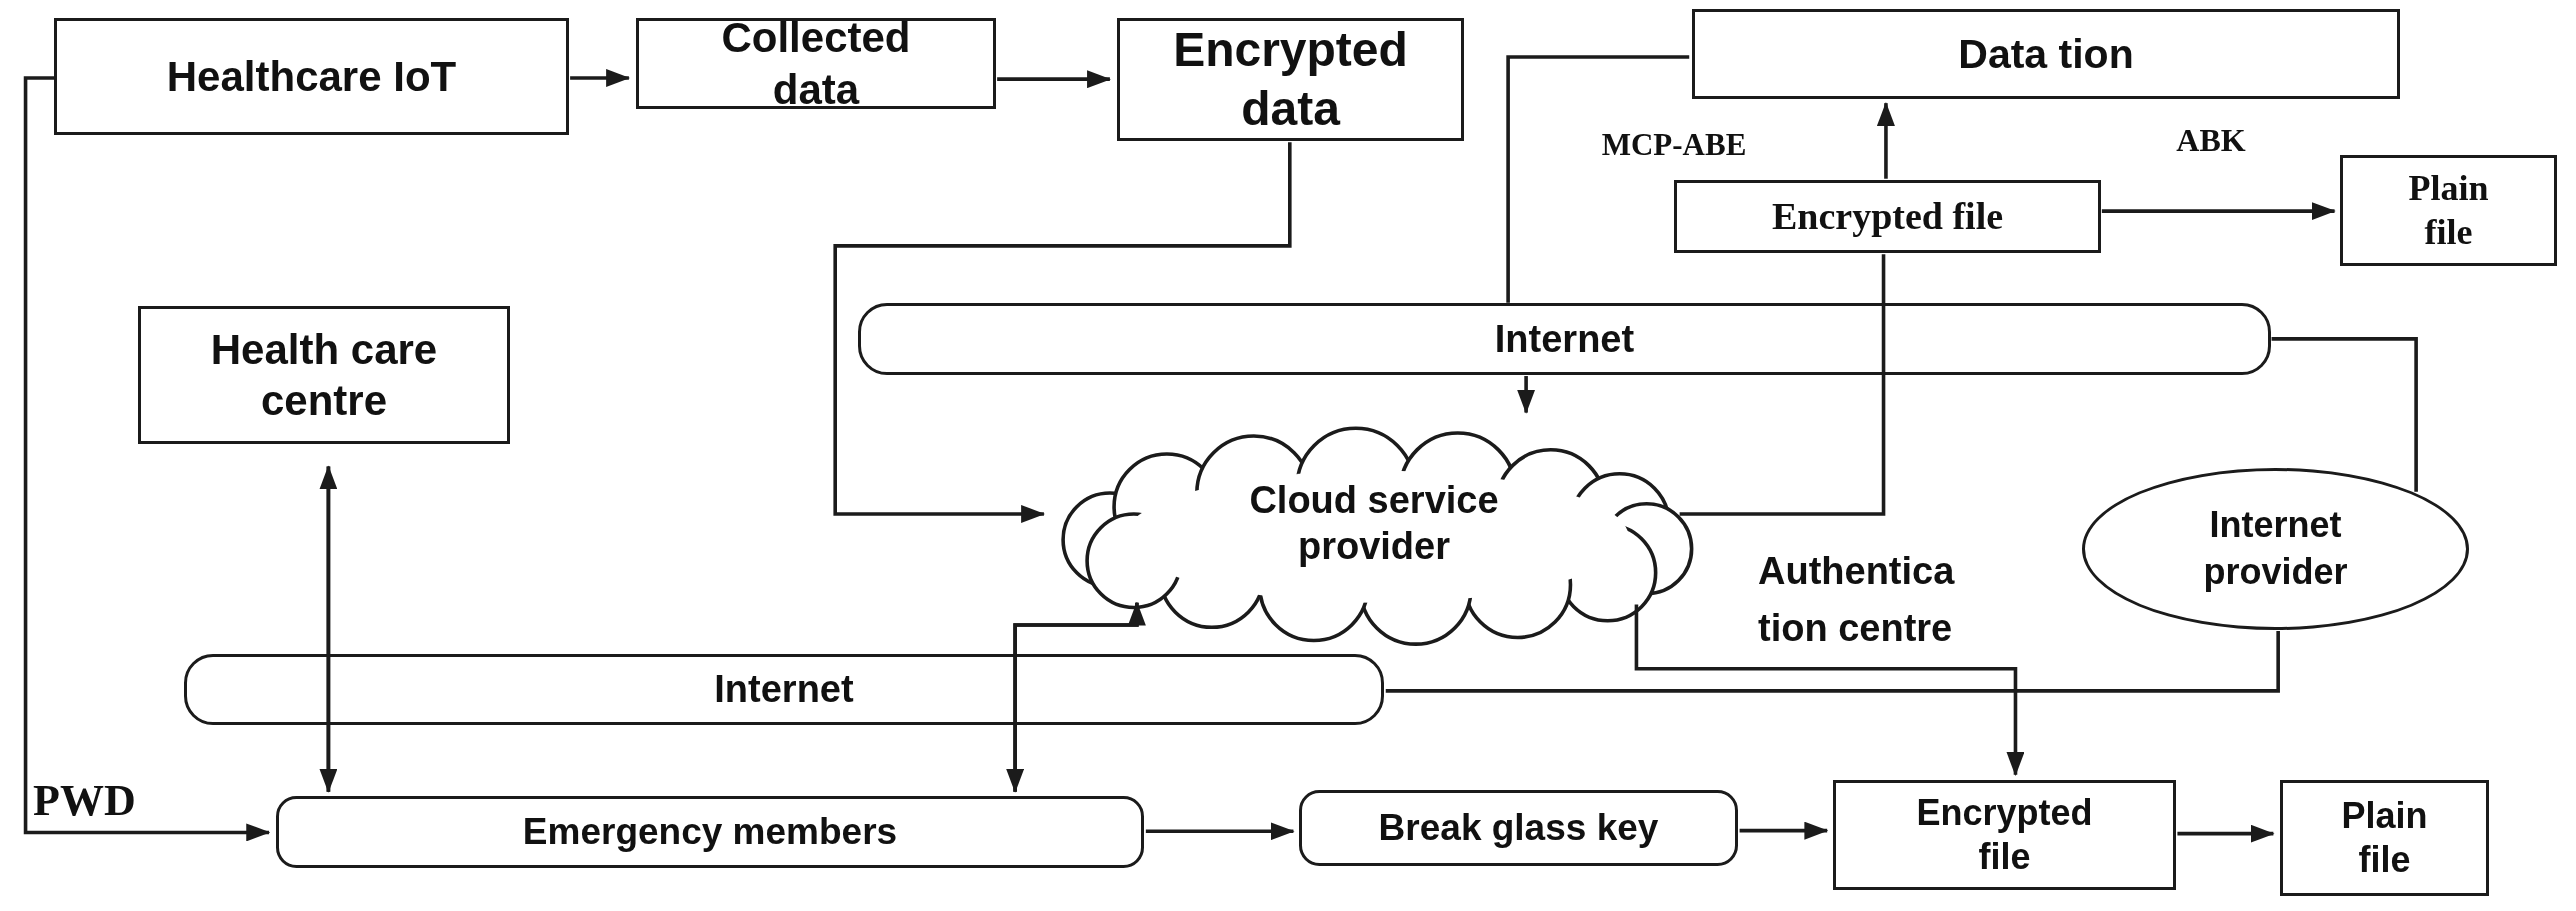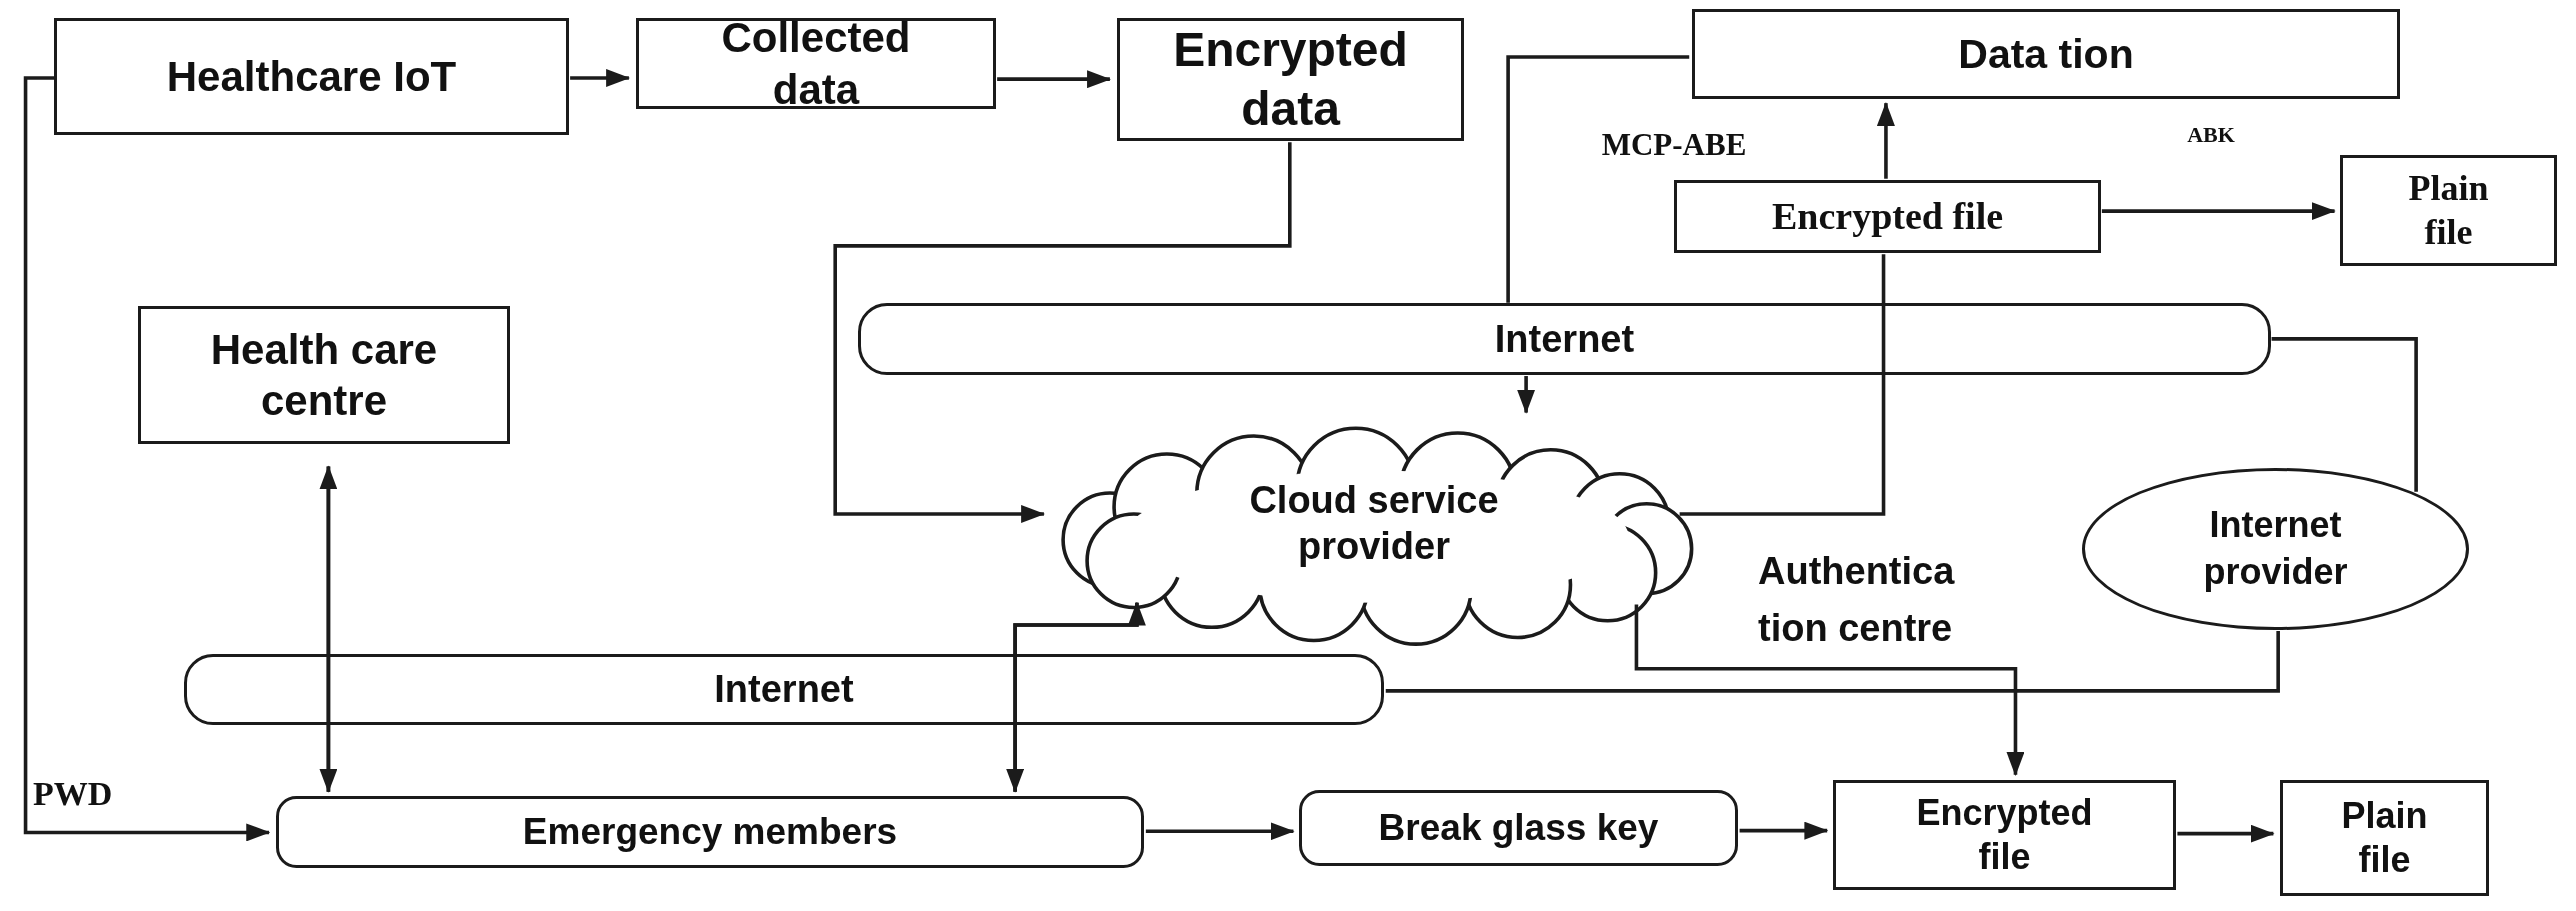--- a/index.html
+++ b/index.html
@@ -130,18 +130,18 @@
   </svg>
 
   <div class="lbl" style="left:1134px;top:477px;width:480px;font-size:38px;line-height:1.45;">
     <div class="nodetext" style="max-width:336px;margin:0 auto;">Cloud service provider</div>
   </div>
 
   <div class="lbl" style="left:1758px;top:543px;width:276px;font-size:38px;line-height:1.5;text-align:left;">Authentica tion centre</div>
 
   <div class="lbl serif" style="left:1554px;top:127px;width:240px;font-size:31px;">MCP-ABE</div>
 
-  <div class="lbl serif" style="left:2145px;top:122px;width:132px;font-size:22px;">ABK</div>
+  <div class="lbl serif" style="left:2145px;top:122px;width:132px;font-size:32px;">ABK</div>
 
-  <div class="lbl serif" style="left:33px;top:775px;width:129px;font-size:34px;text-align:left;">PWD</div>
+  <div class="lbl serif" style="left:33px;top:775px;width:129px;font-size:44px;text-align:left;">PWD</div>
 
 </div>
 
 
 </body></html>

